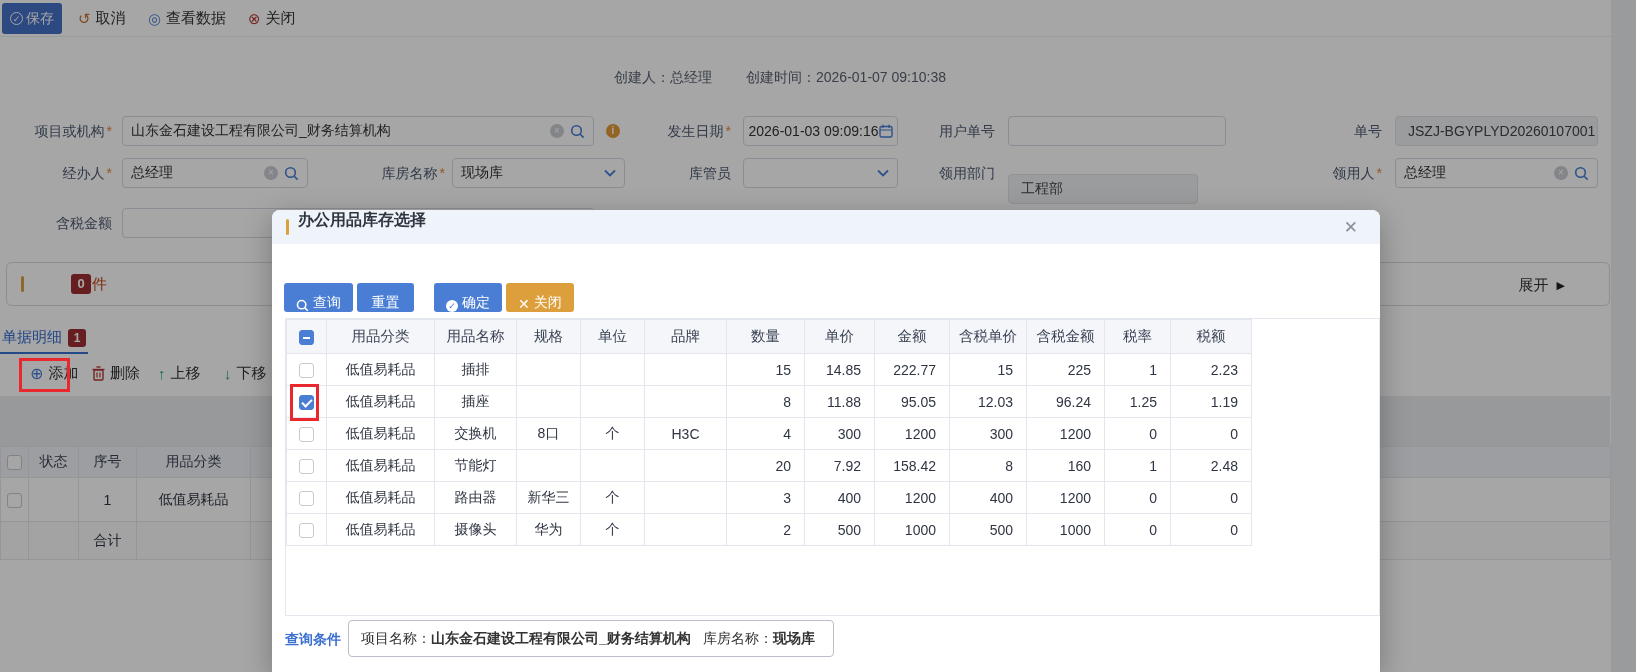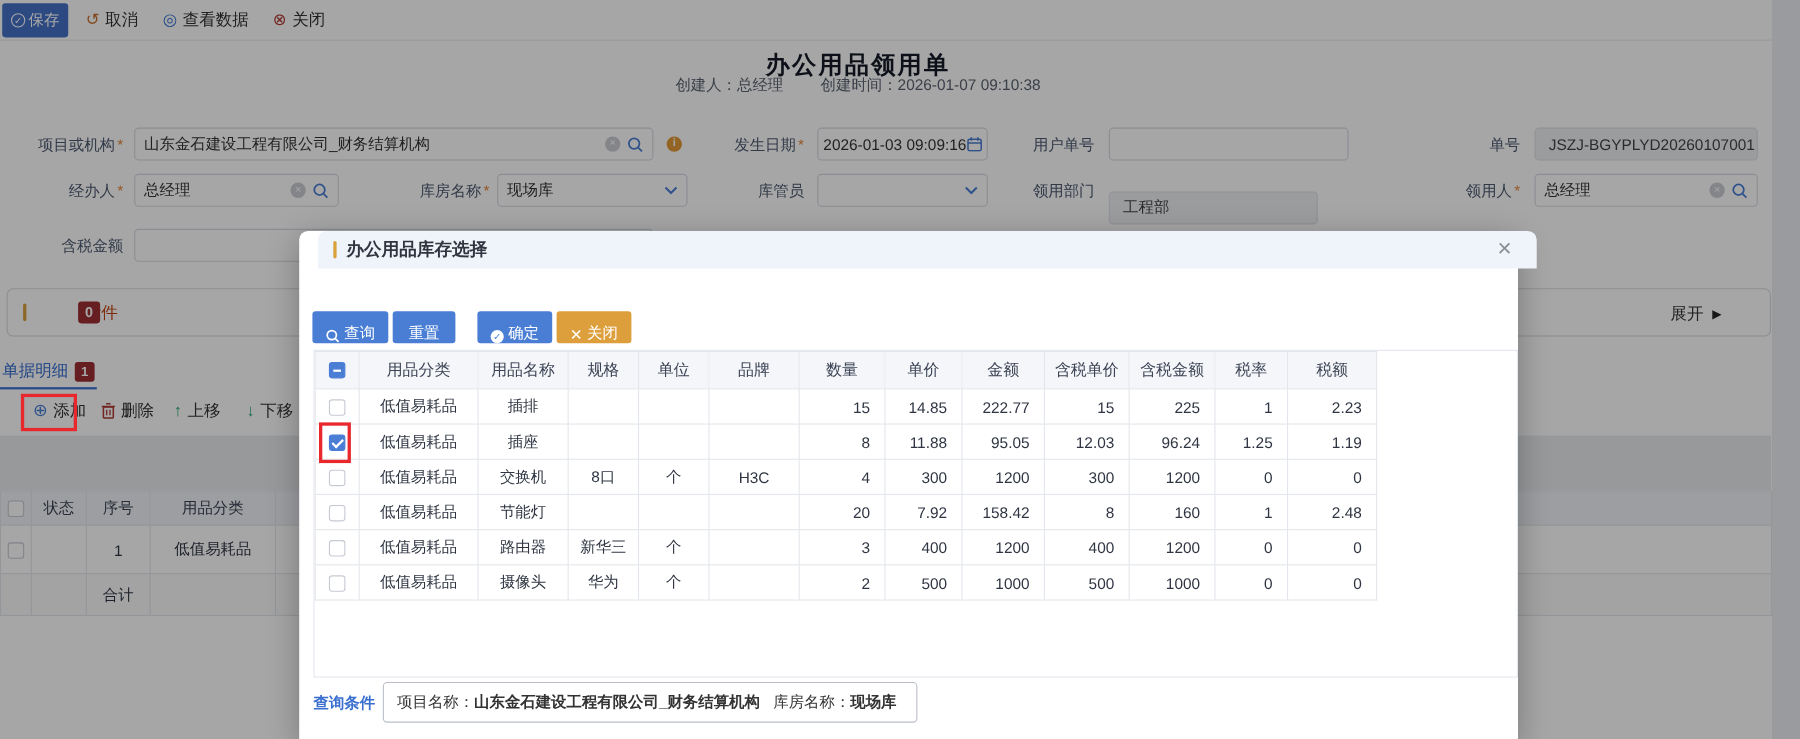--- a/index.html
+++ b/index.html
@@ -54,21 +54,21 @@
   .cb.checked { background:#4a7ed5; border-color:#4a7ed5; }
   .cb.checked::after { content:""; position:absolute; left:4px; top:1px; width:4px; height:8px; border:solid #fff; border-width:0 2px 2px 0; transform:rotate(45deg); }
   .cb.indet { background:#4a7ed5; border-color:#4a7ed5; }
   .cb.indet::after { content:""; position:absolute; left:3px; top:6px; width:7px; height:2px; background:#fff; }
 
   
   #overlay { position:absolute; inset:0; background:rgba(0,0,0,0.35); z-index:10; }
 
   
   #modal { position:absolute; left:272px; top:210px; width:1108px; height:462px; background:#fff; border-radius:8px 8px 0 0; box-shadow:0 8px 30px rgba(0,0,0,.28); z-index:20; }
-  .m-head { position:absolute; left:17px; top:0; width:100%; height:34px; background:#eff4fb; border-radius:8px 8px 0 0; display:flex; align-items:center; }
+  .m-head { position:absolute; left:0; top:0; width:100%; height:34px; background:#eff4fb; border-radius:8px 8px 0 0; display:flex; align-items:flex-start; }
   .m-title { font-size:16px; font-weight:bold; color:#30353f; margin-left:26px; }
   .m-head .acc-bar { left:14px; top:9px; }
   .m-close { position:absolute; right:22px; top:7px; font-size:17px; color:#8a9099; cursor:pointer; }
   .m-btn { position:absolute; top:73px; height:29px; border:none; border-radius:3px; color:#fff; font-size:14px; display:flex; align-items:flex-end; justify-content:center; gap:4px; cursor:pointer; padding:0 12px; }
   .m-btn.blue { background:#4a7ed5; }
   .m-btn.amber { background:#dd9f3c; }
   .okc { width:12px; height:12px; border-radius:50%; background:#fff; color:#4a7ed5; font-size:9px; display:inline-flex; align-items:center; justify-content:center; }
 
   #m-tablebox { position:absolute; left:13px; top:108px; width:1095px; height:298px; border:1px solid #e3e7ee; background:#fff; overflow:hidden; }
   #modal-table { width:965px; }
@@ -104,21 +104,20 @@
       <div class="tb-item" style="left:148px;">
         <span class="tb-ic clr-blue">◎</span>
         <span>查看数据</span>
       </div>
       <div class="tb-item" style="left:248px;">
         <span class="tb-ic clr-red">⊗</span>
         <span>关闭</span>
       </div>
     </div>
 
-    <div class="title">办公用品领用单</div>
     <div class="meta">
       <span>创建人：</span><span>总经理</span><span class="gap"></span><span>创建时间：</span><span>2026-01-07 09:10:38</span>
     </div>
 
     <div class="flabel" style="left:0;top:116px;width:112px;"><span>项目或机构</span><i class="req">*</i></div>
     <div class="inp" style="left:122px;top:116px;width:472px;">
       <span>山东金石建设工程有限公司_财务结算机构</span>
         <span class="spacer"></span>
       <span class="ic-clear">×</span>
       <span class="svg-ic">

